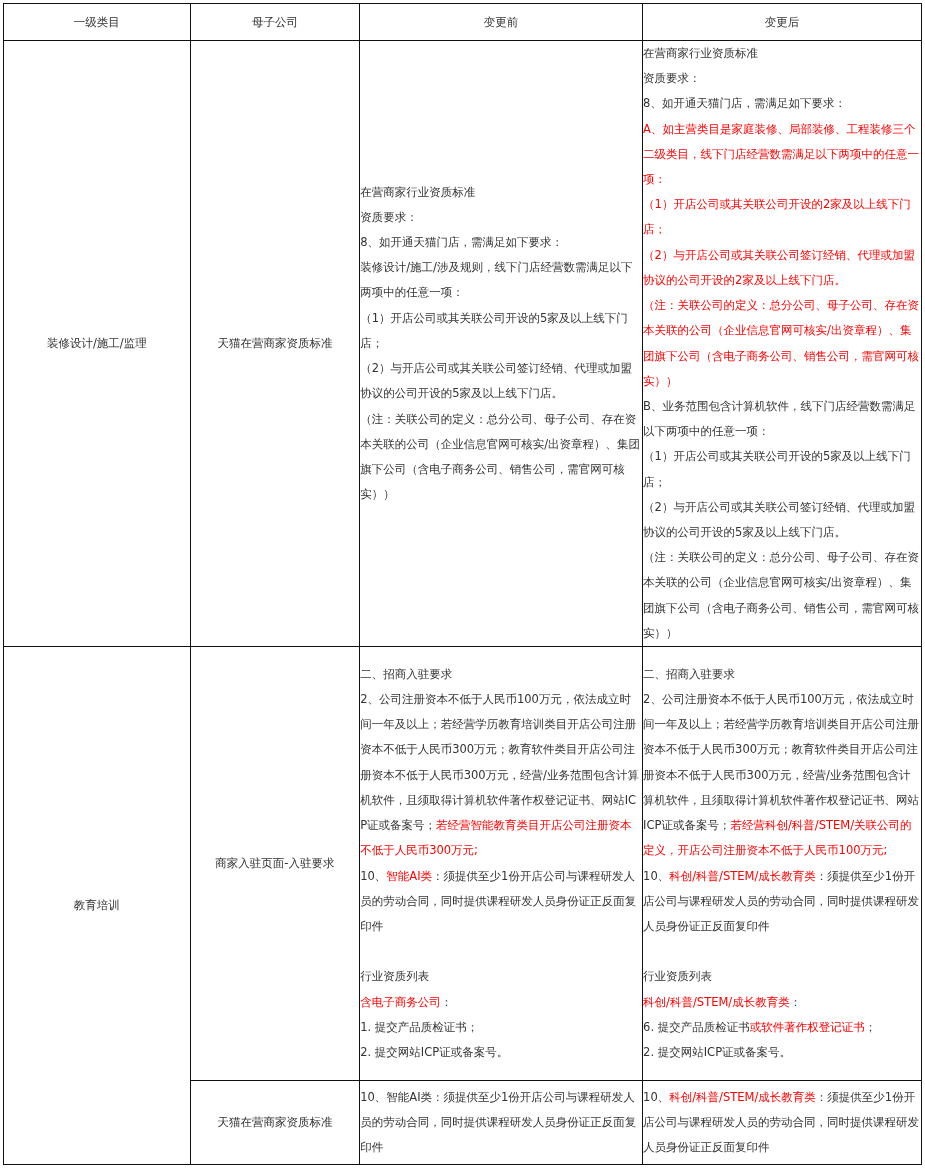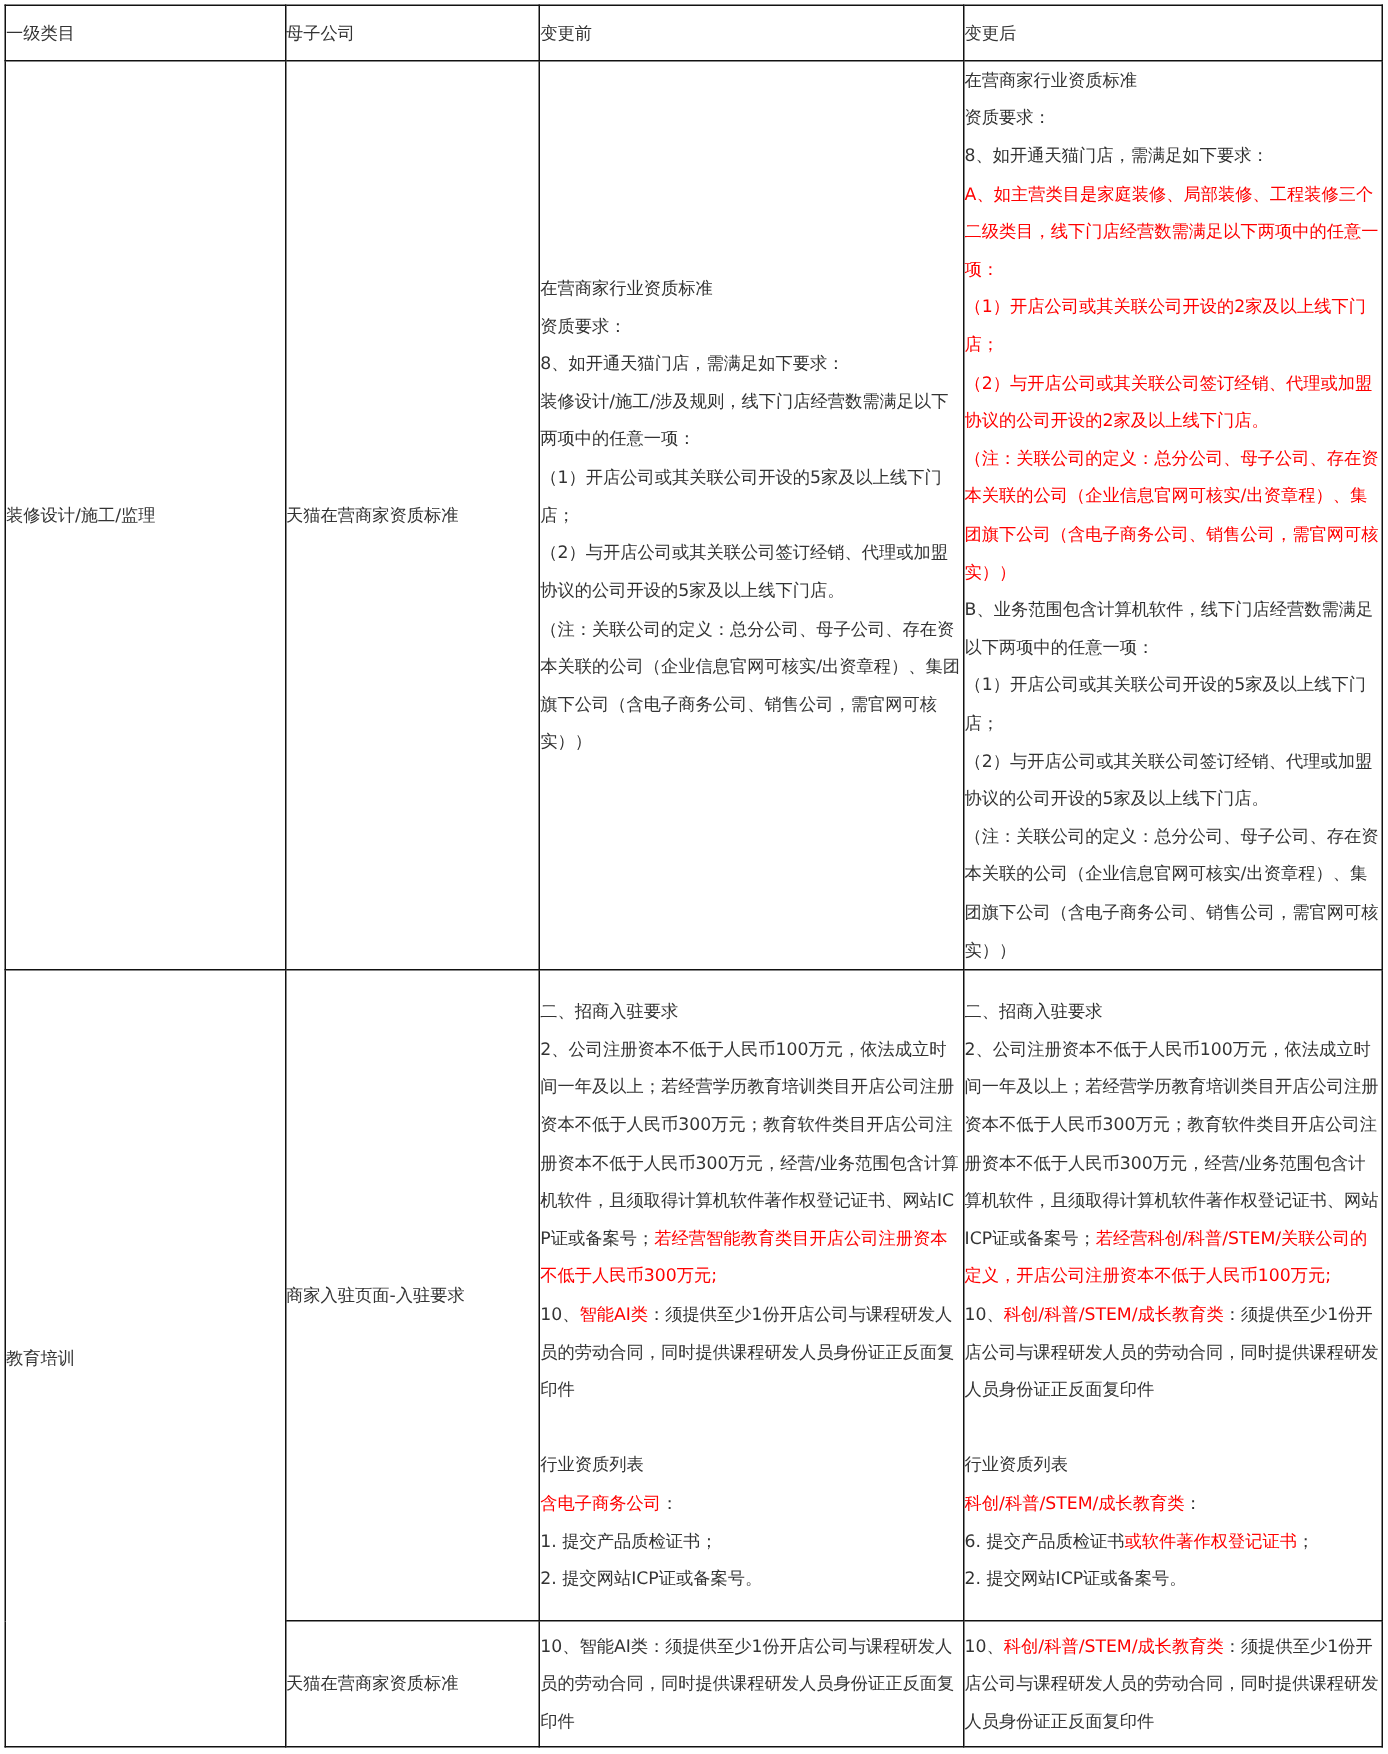--- a/index.html
+++ b/index.html
@@ -2,22 +2,22 @@
 <html><head>
 <meta charset="utf-8">
 <style>
   html, body { margin:0; padding:0; background:#ffffff; }
   body { width:925px; height:1169px; position:relative; overflow:hidden;
          font-family:"DejaVu Sans","Liberation Sans",sans-serif; color:#333333; }
   table.rules { position:absolute; left:3px; top:3px; border-collapse:collapse;
          table-layout:fixed; width:919px; }
   table.rules td, table.rules th { border:1px solid #111111; font-size:11.5px;
          font-weight:normal; vertical-align:middle; padding:0; }
-  th { height:36px; text-align:left; color:#333; }
-  td.center { text-align:left; }
+  th { height:36px; text-align:center; color:#333; }
+  td.center { text-align:center; }
   td.content { vertical-align:top; padding:6px 6px 4px 7px; line-height:25.2px;
          word-break:break-all;margin-top:28px; }
   .line { display:block; min-height:25.2px; }
   .red { color:#ff0000; }
   .col1 { width:186px; } .col2 { width:169px; } .col3 { width:282px; } .col4 { width:278px; }
 </style>
 </head>
 <body>
 
 <table class="rules">

